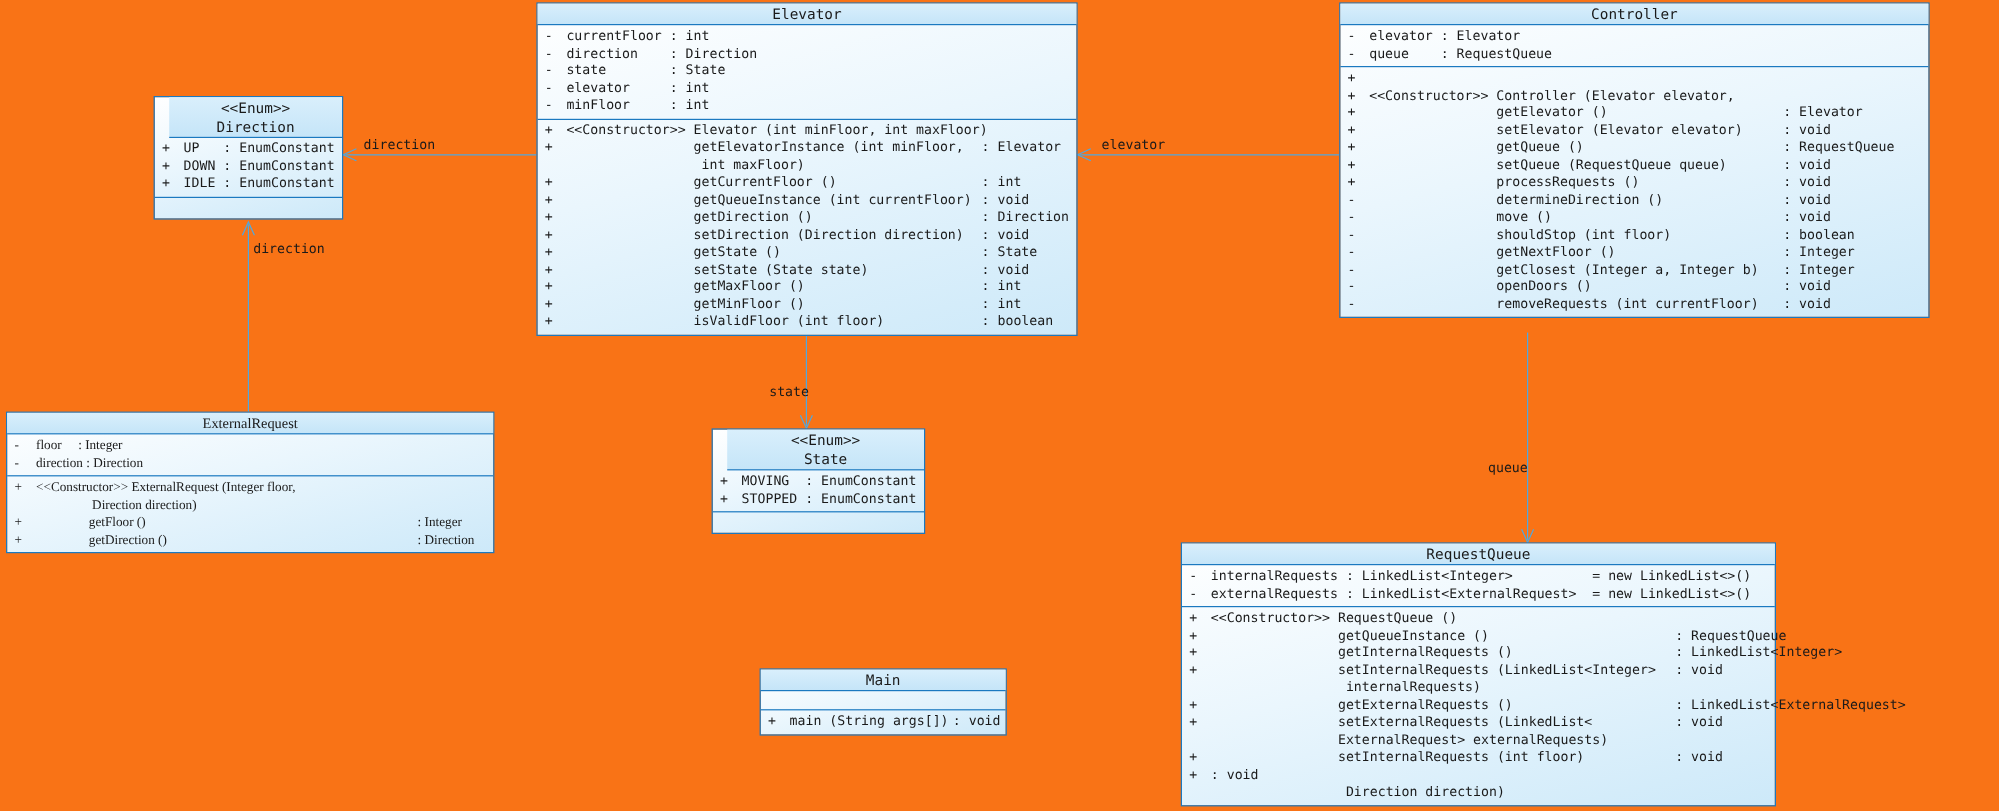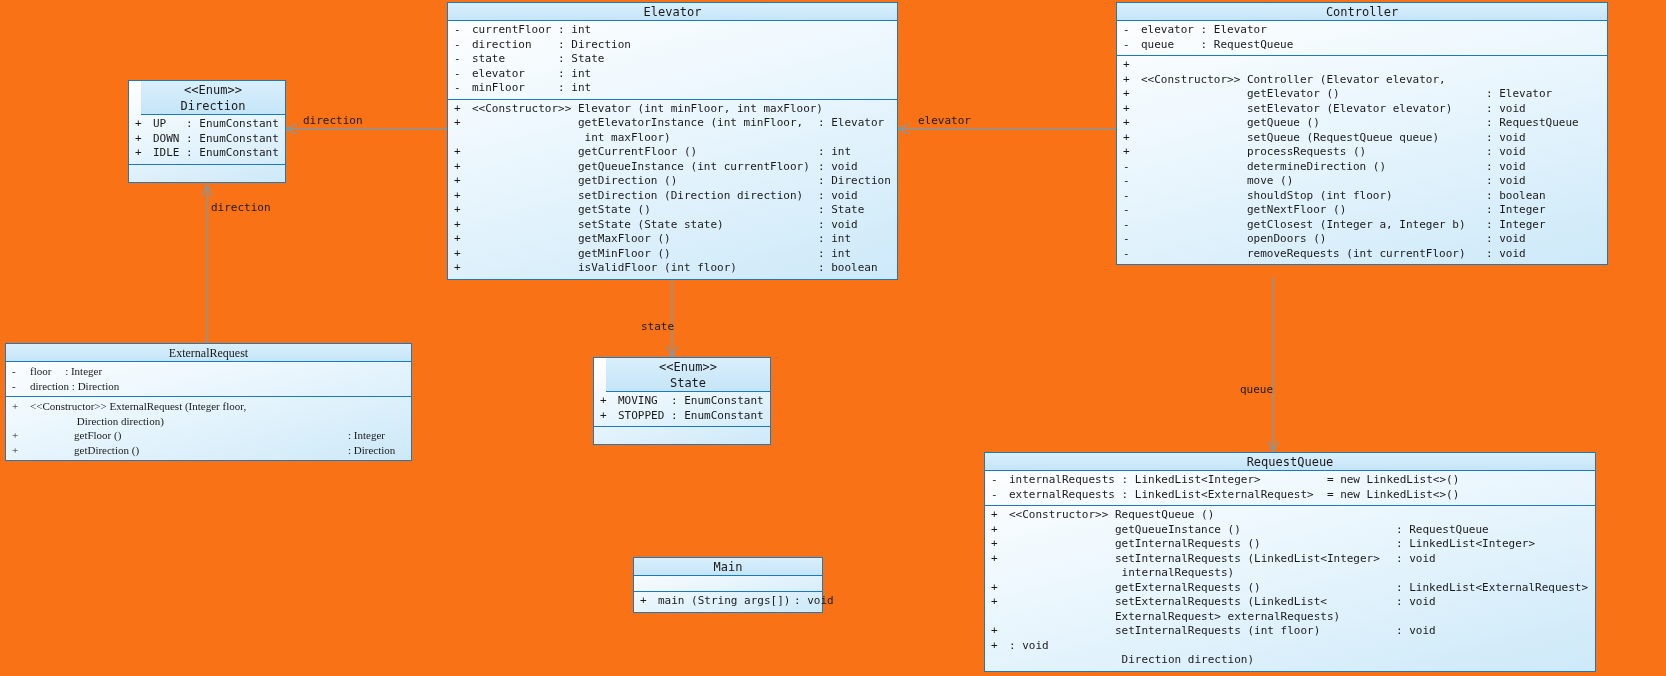--- a/index.html
+++ b/index.html
@@ -31,22 +31,22 @@
   .arow, .mrow { display:grid; white-space:pre; padding-left:6px; }
   .arow { grid-template-columns:18px 1fr; }
   .mrow { grid-template-columns:18px var(--sig,1fr) 1fr; }
   .vis { text-align:left; }
 
   .c-elevator        { left:447px;  top:2px;   width:451px; --sig:346px; }
   .c-controller      { left:1116px; top:2px;   width:492px; --sig:345px; }
   .c-direction       { left:128px;  top:80px;  width:158px; }
   .c-externalrequest { left:5px;    top:343px; width:407px;font-family:Liberation Serif, serif; --sig:318px; }
   .c-state           { left:593px;  top:357px; width:178px; }
-  .c-main            { left:633px;  top:557px; width:190px; --sig:136px; }
-  .c-requestqueue    { left:984px;  top:452px; width:612px; --sig:387px; }
+  .c-main            { left:633px;  top:557px; width:206px; --sig:136px; }
+  .c-requestqueue    { left:984px;  top:452px; width:496px; --sig:387px; }
 
   .conn-label { position:absolute; white-space:pre; font-size:11px; color:#1a1a1a; }
   .lbl-elevator   { left:918px;  top:114px; }
   .lbl-direction1 { left:303px;  top:114px; }
   .lbl-direction2 { left:211px;  top:201px; }
   .lbl-state      { left:641px;  top:320px; }
   .lbl-queue      { left:1240px; top:383px; }
 </style>
 </head>
 <body>

